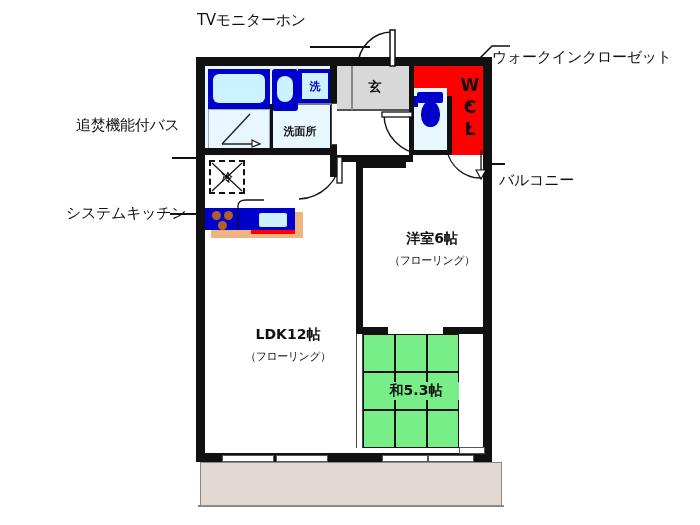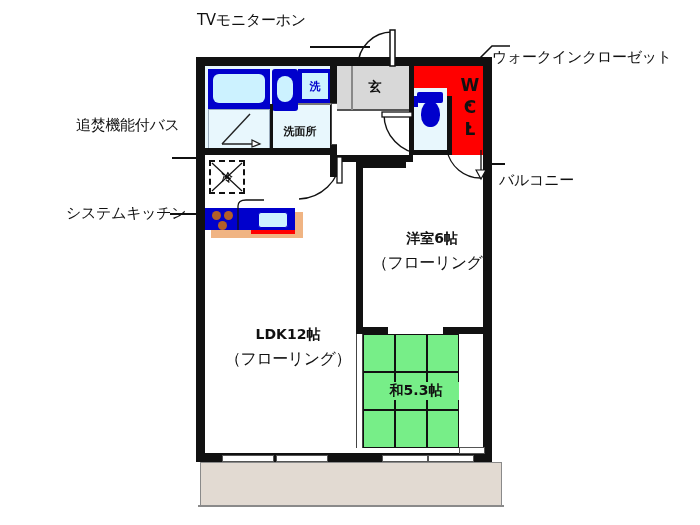--- a/index.html
+++ b/index.html
@@ -51,21 +51,21 @@
   .fill-blue   { background: #0000cc; }
   .fill-tan    { background: #f0b483; }
 
   .roomlabel {
     position: absolute;
     text-align: center;
     color: #111111;
     white-space: nowrap;
   }
   .rl-main { font-size: 14px; font-weight: 600; letter-spacing: 0px; }
-  .rl-sub  { font-size: 16px; letter-spacing: -0.5px; }
+  .rl-sub  { font-size: 11px; letter-spacing: -0.5px; }
   .rl-sm   { font-size: 13px; font-weight: 600; }
   .rl-xs   { font-size: 11px; font-weight: 600; }
 
   .vtext {
     position: absolute;
     writing-mode: vertical-rl;
     text-orientation: upright;
     color: #111111;
     font-size: 17px;
     font-weight: 700;

